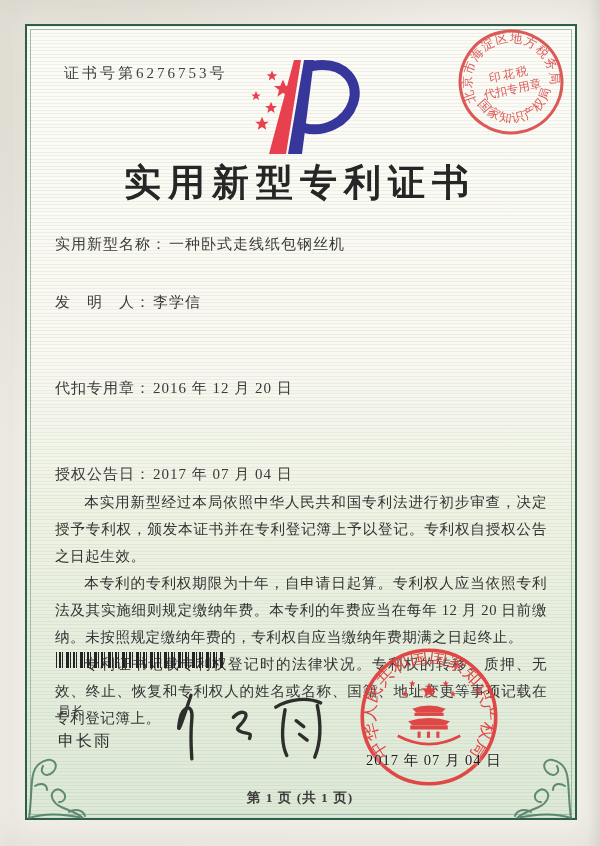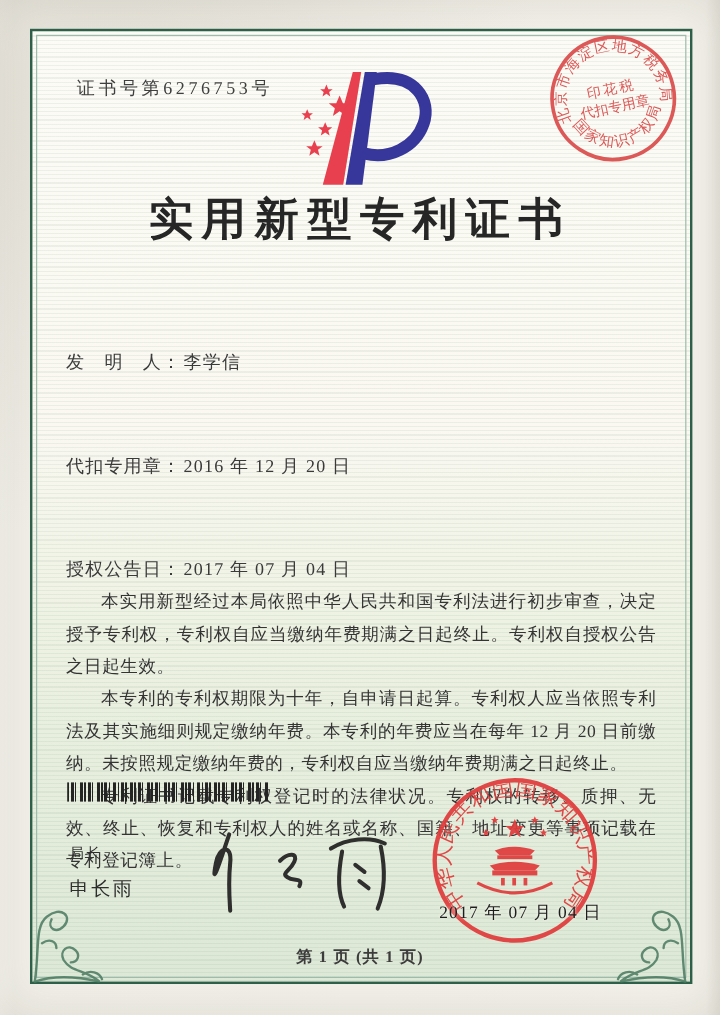--- a/index.html
+++ b/index.html
@@ -133,32 +133,35 @@
       <use href="#st" transform="translate(34,20) scale(0.55)"></use>
       <use href="#st" transform="translate(45,33) scale(0.95)"></use>
       <use href="#st" transform="translate(18,40) scale(0.5)"></use>
       <use href="#st" transform="translate(33,52) scale(0.62)"></use>
       <use href="#st" transform="translate(24,68) scale(0.72)"></use>
     </g>
   </svg>
 
   <h1 class="title">实用新型专利证书</h1>
 
+  <div class="field" style="top:235px">
+    <span class="lbl">实用新型名称：</span><span>一种卧式走线纸包钢丝机</span>
+  </div>
   <div class="field" style="top:293px">
     <span class="lbl">发　明　人：</span><span>李学信</span>
   </div>
   <div class="field" style="top:379px">
     <span class="lbl">代扣专用章：</span><span>2016 年 12 月 20 日</span>
   </div>
   <div class="field" style="top:465px">
     <span class="lbl">授权公告日：</span><span>2017 年 07 月 04 日</span>
   </div>
 
   <div class="body-text">
-    <p>本实用新型经过本局依照中华人民共和国专利法进行初步审查，决定授予专利权，专利权自应当缴纳年费期满之日起终止。专利权自授权公告之日起生效。</p>
+    <p>本实用新型经过本局依照中华人民共和国专利法进行初步审查，决定授予专利权，颁发本证书并在专利登记簿上予以登记。专利权自授权公告之日起生效。</p>
     <p>本专利的专利权期限为十年，自申请日起算。专利权人应当依照专利法及其实施细则规定缴纳年费。本专利的年费应当在每年 12 月 20 日前缴纳。未按照规定缴纳年费的，专利权自应当缴纳年费期满之日起终止。</p>
     <p>专利证书记载专利权登记时的法律状况。专利权的转移、质押、无效、终止、恢复和专利权人的姓名或名称、国籍、地址变更等事项记载在专利登记簿上。</p>
   </div>
 
   <div class="barcode"></div>
 
   <div class="signer-title">局长</div>
   <div class="signer-name">申长雨</div>
 
   <svg class="signature" viewBox="0 0 210 100">

